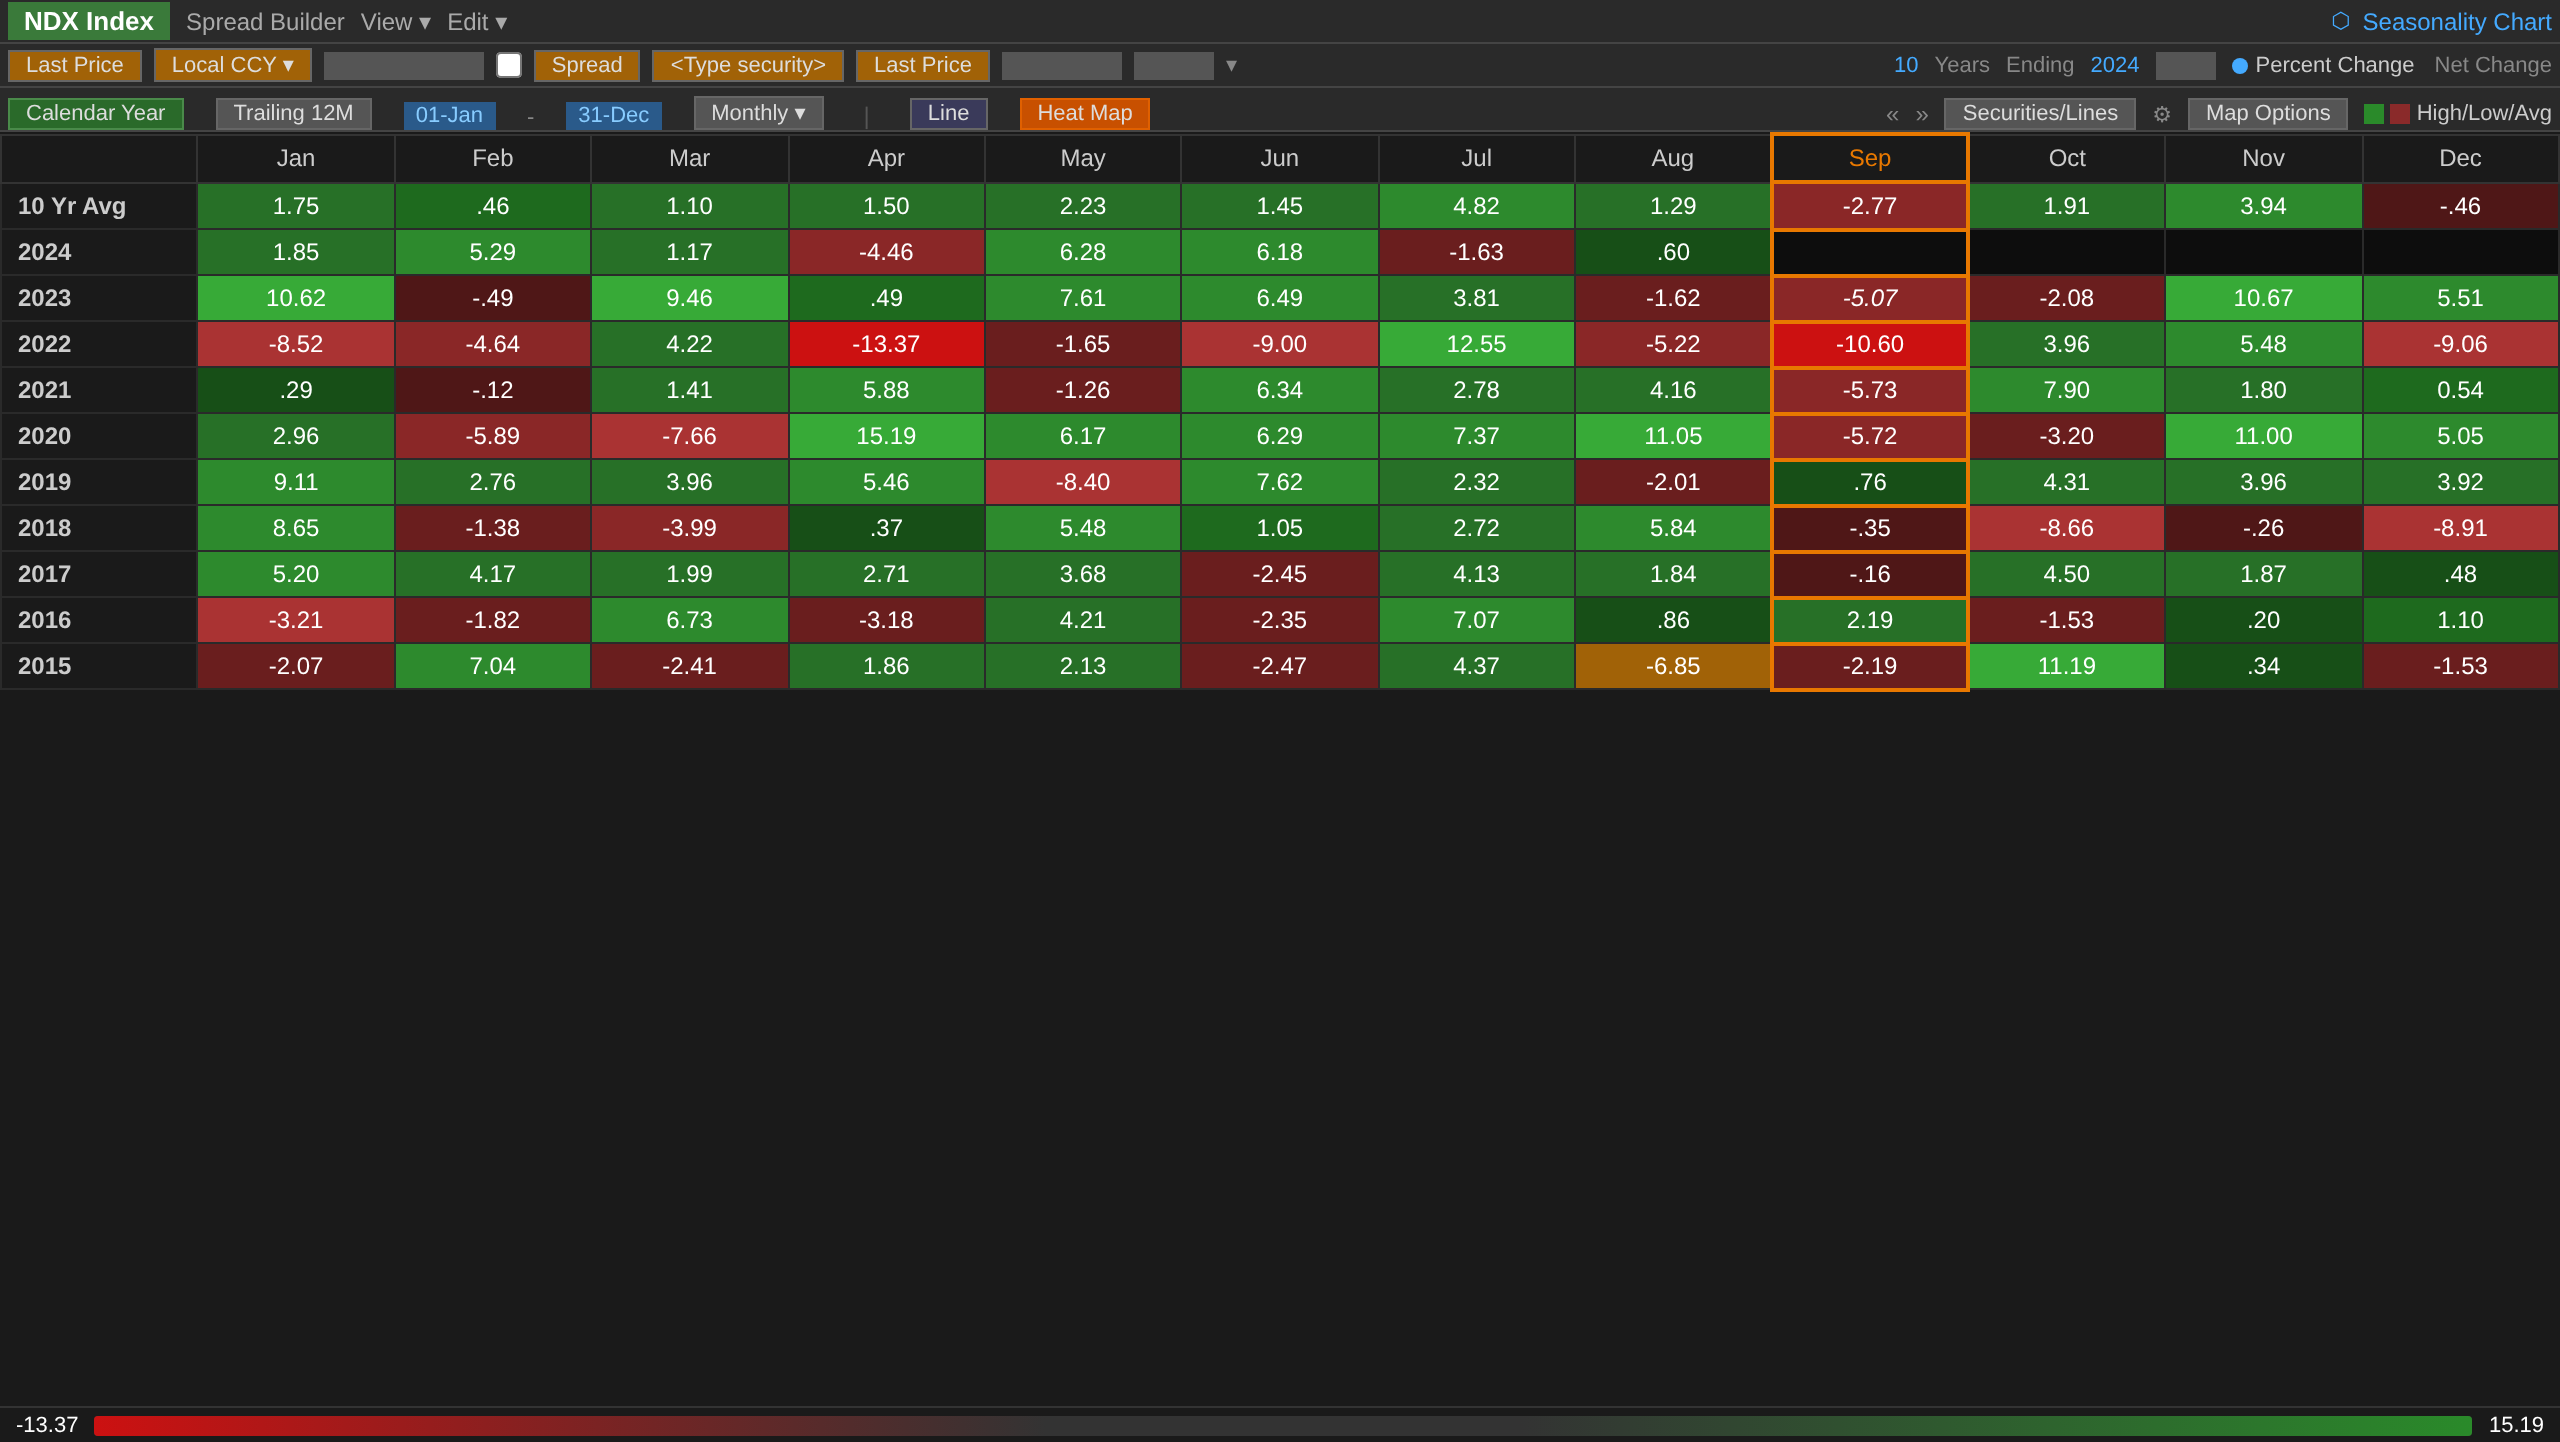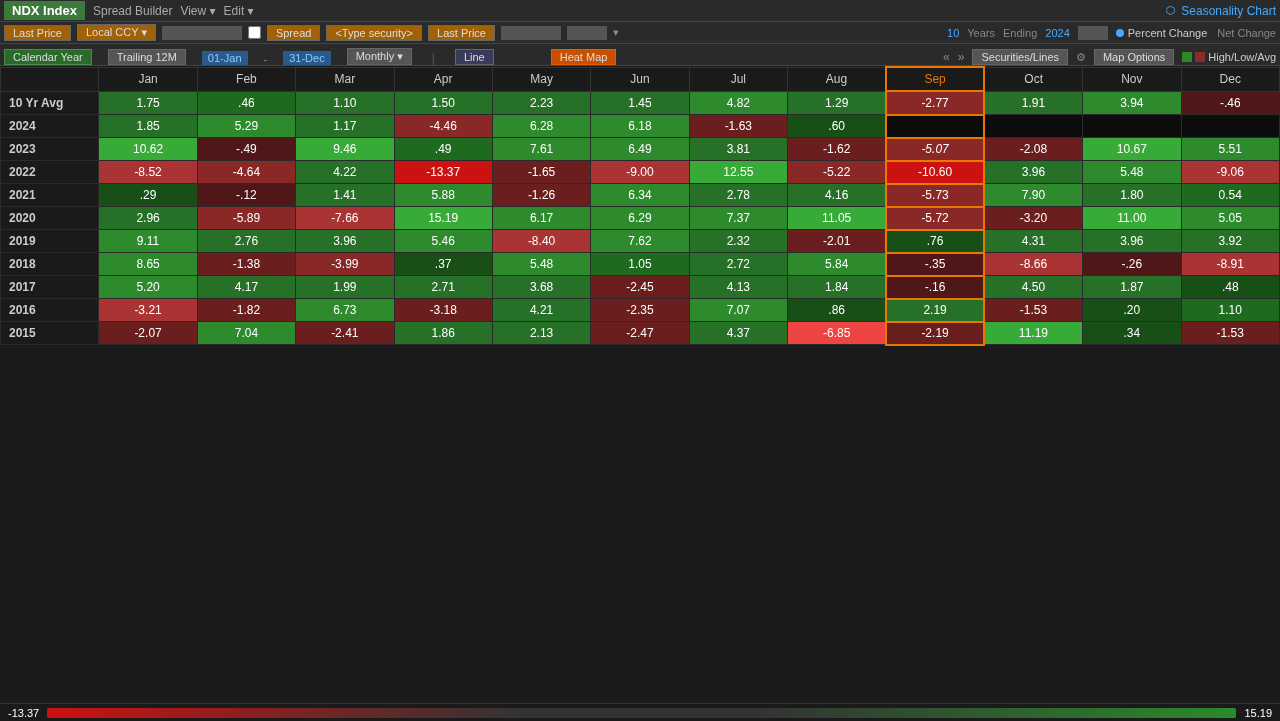--- a/index.html
+++ b/index.html
@@ -13,21 +13,21 @@
 
     .toolbar { background: #2a2a2a; display: flex; align-items: center; height: 22px; padding: 0 4px; gap: 6px; border-bottom: 1px solid #444; }
     .toolbar-item { background: #a16207; color: #ddd; padding: 1px 8px; border: 1px solid #666; cursor: pointer; font-size: 11px; }
     .radio-group { display: flex; align-items: center; gap: 4px; font-size: 11px; color: #ccc; }
     .dot-blue { width: 8px; height: 8px; border-radius: 50%; background: #4af; display: inline-block; }
 
     .toolbar2 { background: #2a2a2a; display: flex; align-items: flex-end; height: 22px; padding: 0 4px; gap: 16px; border-bottom: 1px solid #444; }
     .tb2-item { background: #555; color: #ddd; padding: 1px 8px; border: 1px solid #666; cursor: pointer; font-size: 11px; }
     .tb2-item.active-green { background: #2a6a2a; border-color: #4a8a4a; }
     .tb2-item.active-line { background: #3a3a5a; }
-    .tb2-item.active-heatmap { background: #c85000; border-color: #e06000; margin-left: 41px; }
+    .tb2-item.active-heatmap { background: #c85000; border-color: #e06000; }
     .tb2-date { background: #2a5a8a; color: #8cf; padding: 1px 6px; font-size: 11px; }
     .high-low-avg { display: flex; align-items: center; gap: 3px; }
     .color-box-green { width: 10px; height: 10px; background: #2a8a2a; display: inline-block; }
     .color-box-red { width: 10px; height: 10px; background: #8a2a2a; display: inline-block; }
 
     .table-container { overflow: auto; height: calc(721px - 22px - 22px - 22px - 18px); }
     
     table { width: 100%; border-collapse: collapse; }
     th { background: #1a1a1a; color: #ccc; font-size: 12px; font-weight: normal; padding: 4px 6px; text-align: center; border: 1px solid #333; position: sticky; top: 0; z-index: 10; }
     th.row-header { text-align: left; padding-left: 8px; min-width: 70px; }
@@ -293,21 +293,21 @@
         </tr>
         <tr>
           <td class="row-label">2015</td>
           <td style="background: rgb(106, 30, 30);">-2.07</td>
           <td style="background: rgb(45, 138, 45);">7.04</td>
           <td style="background: rgb(106, 30, 30);">-2.41</td>
           <td style="background: rgb(39, 112, 39);">1.86</td>
           <td style="background: rgb(39, 112, 39);">2.13</td>
           <td style="background: rgb(106, 30, 30);">-2.47</td>
           <td style="background: rgb(39, 112, 39);">4.37</td>
-          <td style="background: #ef4444;">-6.85</td>
+          <td style="background: #a16207;">-6.85</td>
           <td style="background: rgb(106, 30, 30); outline: rgb(232, 120, 0) solid 2px; outline-offset: -1px;">-2.19</td>
           <td style="background: rgb(55, 170, 55);">11.19</td>
           <td style="background: rgb(23, 79, 23);">.34</td>
           <td style="background: rgb(106, 30, 30);">-1.53</td>
         </tr>
       </tbody>
   </table>
 </div>
 
 <div class="bottom-bar">

